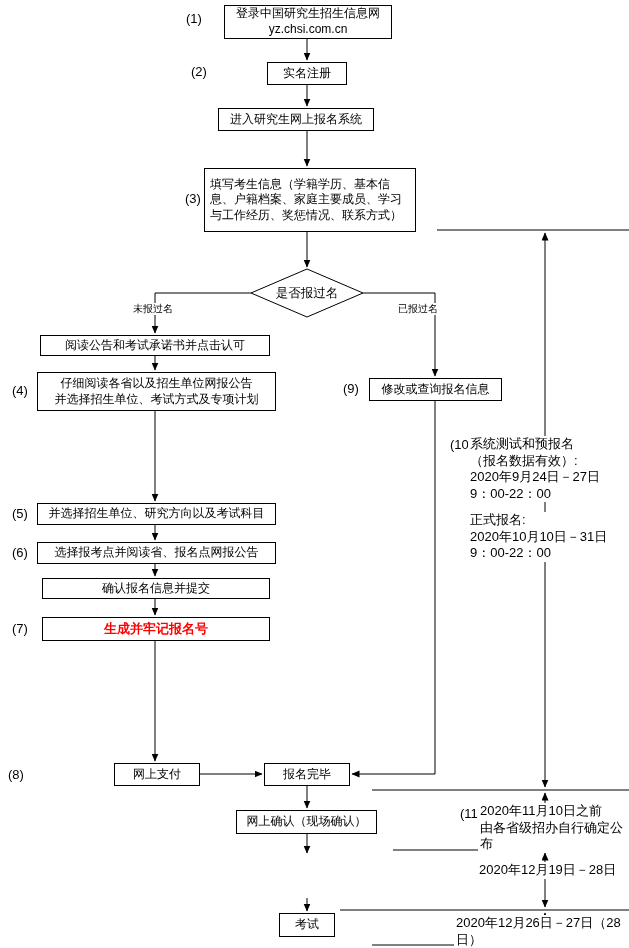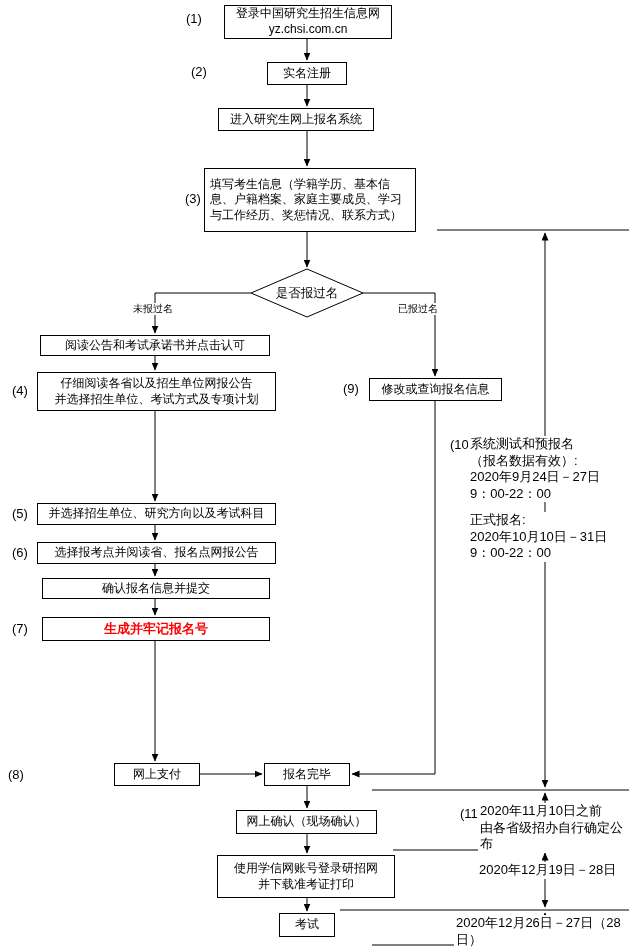--- a/index.html
+++ b/index.html
@@ -105,22 +105,20 @@
   <div class="node" style="left:369px;top:378px;width:133px;height:23px">修改或查询报名信息</div>
   <div class="node" style="left:37px;top:372px;width:239px;height:39px">仔细阅读各省以及招生单位网报公告
 并选择招生单位、考试方式及专项计划</div>
   <div class="node" style="left:37px;top:503px;width:239px;height:22px">并选择招生单位、研究方向以及考试科目</div>
   <div class="node" style="left:37px;top:542px;width:239px;height:22px">选择报考点并阅读省、报名点网报公告</div>
   <div class="node" style="left:42px;top:578px;width:228px;height:21px">确认报名信息并提交</div>
   <div class="node red-bold" style="left:42px;top:617px;width:228px;height:24px">生成并牢记报名号</div>
   <div class="node" style="left:114px;top:763px;width:86px;height:23px">网上支付</div>
   <div class="node" style="left:264px;top:763px;width:86px;height:23px">报名完毕</div>
   <div class="node" style="left:236px;top:810px;width:141px;height:24px">网上确认（现场确认）</div>
-  <div class="node" style="left:217px;top:855px;width:178px;height:43px">使用学信网账号登录研招网
-并下载准考证打印</div>
   <div class="node" style="left:279px;top:913px;width:56px;height:24px">考试</div>
 
   <div class="note" style="left:468px;top:436px">系统测试和预报名
 （报名数据有效）:
 2020年9月24日－27日
 9：00-22：00</div>
   <div class="note" style="left:468px;top:512px">正式报名:
 2020年10月10日－31日
 9：00-22：00</div>
   <div class="note" style="left:478px;top:803px">2020年11月10日之前

